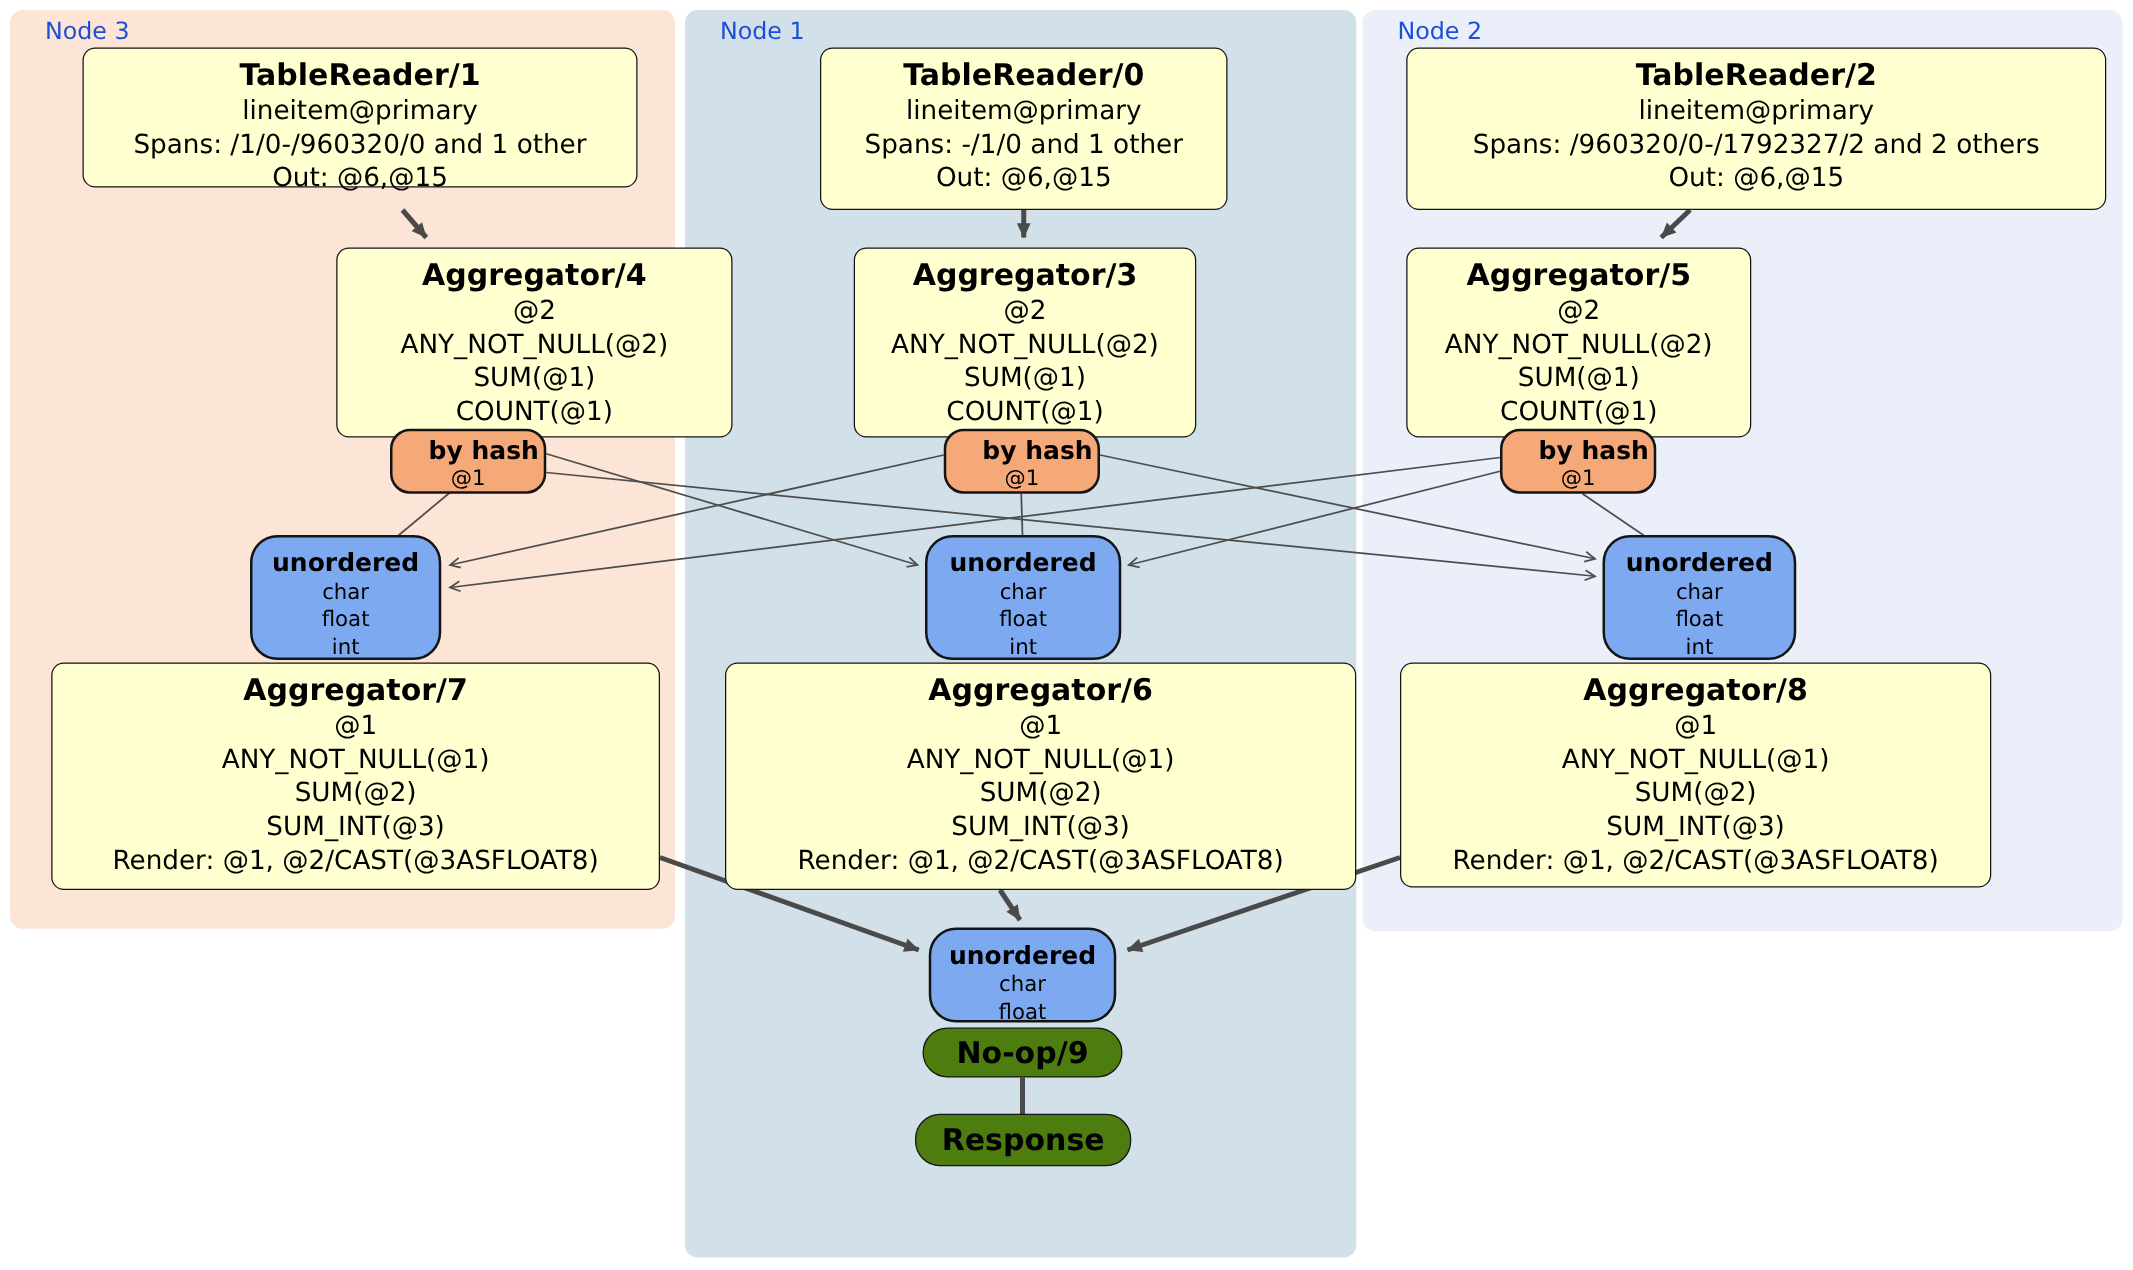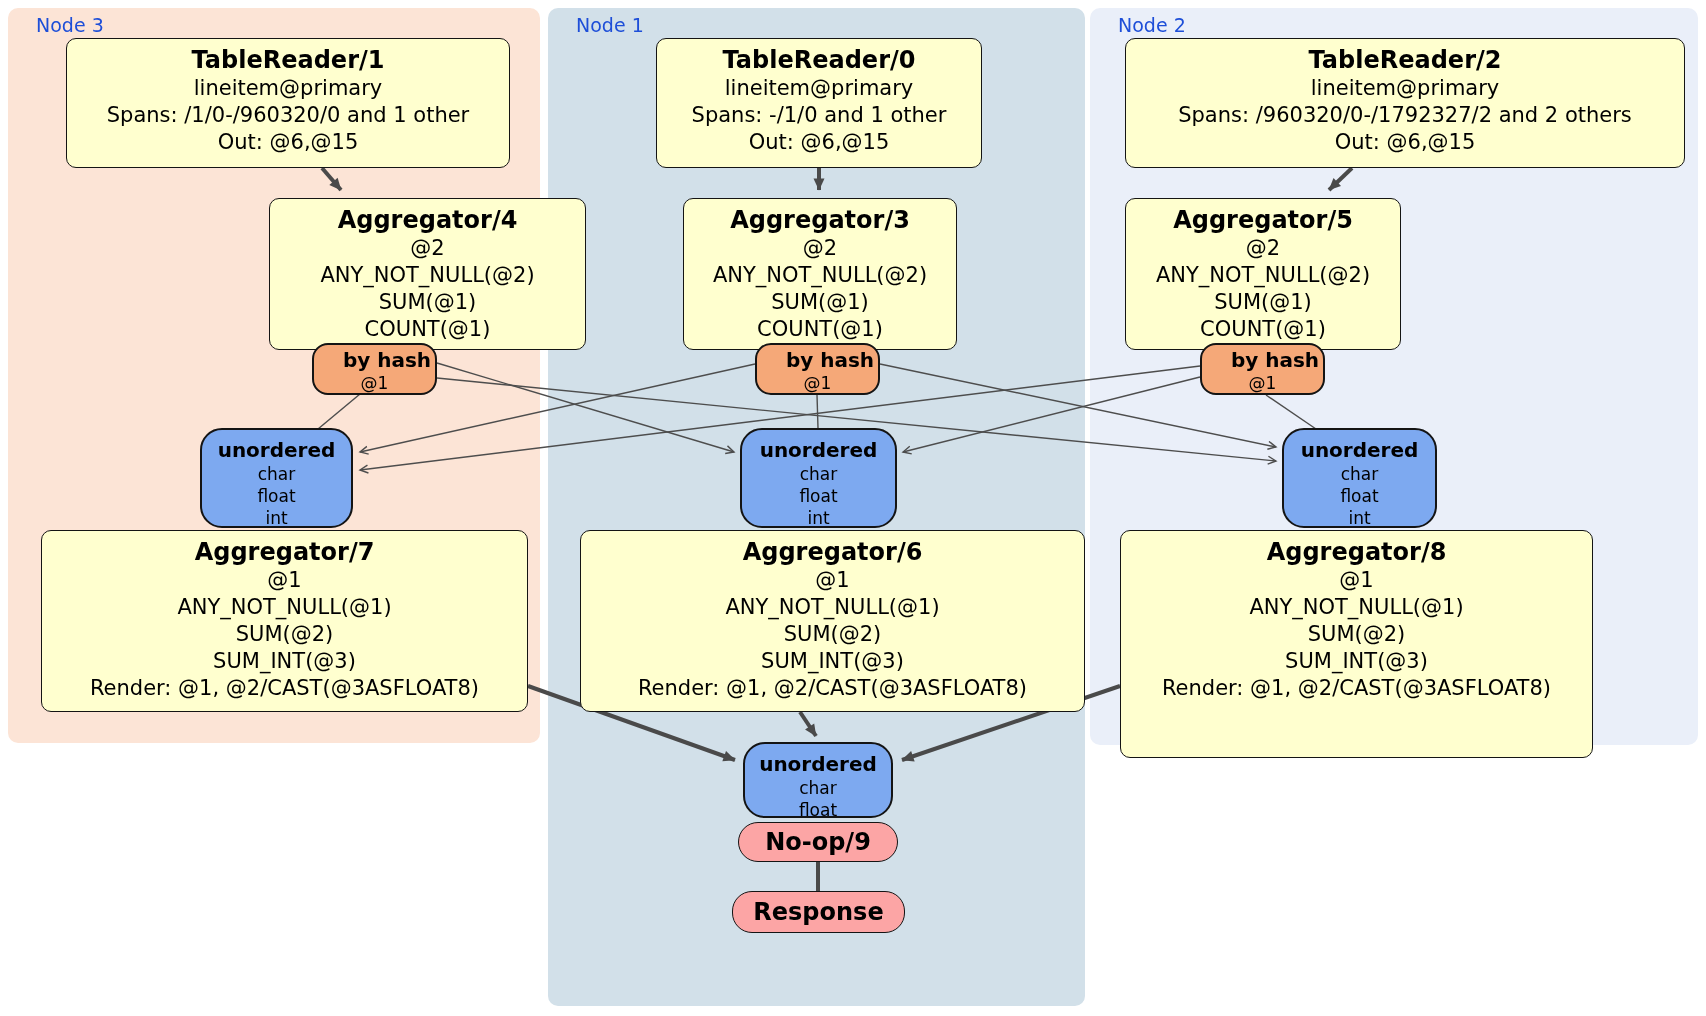--- a/index.html
+++ b/index.html
@@ -22,40 +22,40 @@
   .box{position:absolute;box-sizing:border-box;text-align:center;}
   .proc{background:#ffffcf;border:1.6px solid #141414;border-radius:10px;z-index:2;padding-top:7px;}
   .proc .title{font-weight:bold;font-size:24px;line-height:29px;}
   .proc .ln{font-size:21px;line-height:27px;white-space:nowrap;}
   .router{background:#f5a878;border:2px solid #141414;border-radius:16px;z-index:3;padding-top:3px;}
   .router .title{font-weight:bold;font-size:20px;line-height:25px;padding-left:25px;}
   .router .ln{font-size:17px;line-height:21px;}
   .sync{background:#7da9f0;border:2px solid #141414;border-radius:22px;z-index:3;padding-top:7px;}
   .sync .title{font-weight:bold;font-size:20px;line-height:26px;}
   .sync .ln{font-size:17px;line-height:22px;}
-  .mini{background:#fca5a5;border:1.8px solid #141414;border-radius:20px;z-index:2;}
+  .mini{background:#4d7c0f;border:1.8px solid #141414;border-radius:20px;z-index:2;}
   .mini .title{font-weight:bold;font-size:24px;}
 
-  #b-tr1{left:66px;top:38px;width:444px;height:130px;}
+  #b-tr1{left:66px;top:38px;width:444px;height:112px;}
   #b-agg4{left:237px;top:198px;width:317px;height:152px;margin-left:32px;}
   #b-byhash3{left:312px;top:343px;width:125px;height:52px;}
   #b-sync3{left:200px;top:428px;width:153px;height:100px;}
   #b-agg7{left:41px;top:530px;width:487px;height:182px;}
 
   #b-tr0{left:656px;top:38px;width:326px;height:130px;}
   #b-agg3{left:683px;top:198px;width:274px;height:152px;}
   #b-byhash1{left:755px;top:343px;width:125px;height:52px;}
   #b-sync1{left:740px;top:428px;width:157px;height:100px;}
   #b-agg6{left:580px;top:530px;width:505px;height:182px;}
 
   #b-tr2{left:1125px;top:38px;width:560px;height:130px;}
   #b-agg5{left:1125px;top:198px;width:276px;height:152px;}
   #b-byhash2{left:1200px;top:343px;width:125px;height:52px;}
   #b-sync2{left:1282px;top:428px;width:155px;height:100px;}
-  #b-agg8{left:1120px;top:530px;width:473px;height:228px;}
+  #b-agg8{left:1120px;top:530px;width:473px;height:180px;}
 
   #b-syncfinal{left:743px;top:742px;width:150px;height:76px;}
   #b-noop{left:738px;top:822px;width:160px;height:40px;line-height:38px;}
   #b-response{left:732px;top:891px;width:173px;height:42px;line-height:40px;text-align:center;}
 </style>
 </head>
 <body>
 
 <div class="canvas">
 

